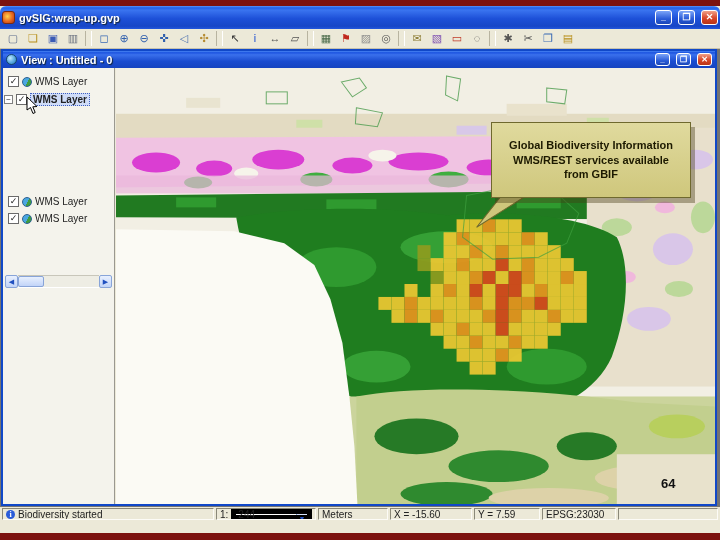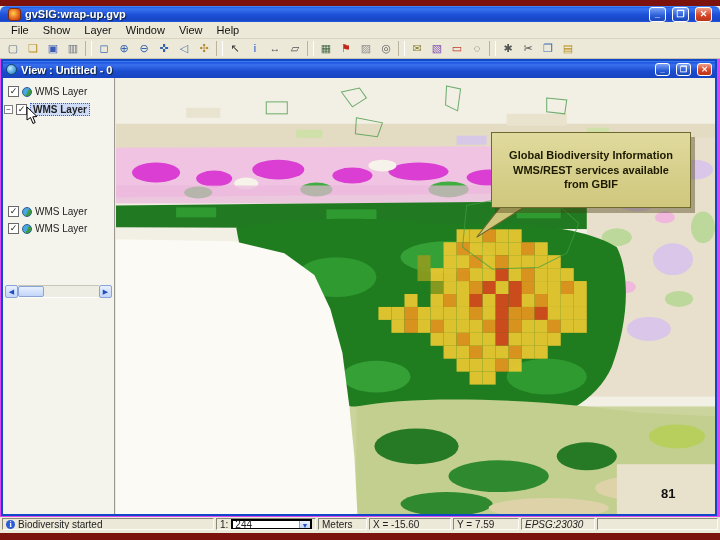--- a/index.html
+++ b/index.html
@@ -2,21 +2,21 @@
 <html><head>
 <meta charset="utf-8">
 <style>
   * { box-sizing: border-box; margin: 0; padding: 0; }
   html,body { width:720px; height:540px; overflow:hidden; }
   body { background:#7c120e; font-family:"Liberation Sans",sans-serif; position:relative; }
 
   .app-window { position:absolute; left:0; top:6px; width:720px; height:527px; background:#ece9d8; }
 
   
-  .titlebar { height:16px; display:flex; align-items:center; padding:0 8px; gap:4px;
+  .titlebar { height:23px; display:flex; align-items:center; padding:0 2px; gap:4px;
     border-radius:6px 6px 0 0;
     background:linear-gradient(180deg,#5a96f8 0%,#2060ea 8%,#3a74f0 18%,#1d50d8 55%,#1746c6 88%,#2458de 100%); }
   .titlebar .title { color:#fff; font-size:11px; font-weight:bold; text-shadow:1px 1px 1px #123; flex:1; }
   .app-icon { width:13px; height:13px; border-radius:3px; border:1px solid #7a2a10;
     background:radial-gradient(circle at 40% 40%,#ffd24a,#e86820 55%,#a83414); }
   .winbtn { width:17px; height:15px; margin-left:2px; border:1px solid #fff; border-radius:3px;
     background:linear-gradient(180deg,#7ba4f8,#2b5cd8 60%,#1a46b8); color:#fff; font-size:9px; font-weight:bold;
     display:flex; align-items:center; justify-content:center; line-height:1; }
   .winbtn.close { background:linear-gradient(180deg,#f0a088,#d84628 55%,#b83418); }
 
@@ -24,21 +24,21 @@
   .menubar { height:17px; display:flex; align-items:center; background:#ece9d8; border-bottom:1px solid #d8d4c0; padding-left:4px; }
   .menu-item { font-size:11px; color:#111; padding:1px 7px; }
 
   
   .toolbar { height:20px; display:flex; align-items:center; background:#ece9d8; border-bottom:1px solid #c6c2ae; padding-left:3px; }
   .tb-btn { width:20px; height:17px; display:flex; align-items:center; justify-content:center;
     font-size:11px; line-height:1; border:1px solid transparent; }
   .tb-sep { width:7px; height:15px; border-left:1px solid #b8b4a0; border-right:1px solid #fff; margin:0 2px; }
 
   
-  .workspace { position:relative; height:458px; background:#d946ef; overflow:hidden; }
+  .workspace { position:relative; height:458px; background:#737373; overflow:hidden; }
   .view-window { position:absolute; left:1px; top:0; width:716px; height:457px; border:2px solid #1048c8; background:#ece9d8; }
   .view-titlebar { height:17px; display:flex; align-items:center; gap:4px; padding:0 3px;
     background:linear-gradient(180deg,#4a86f2 0%,#1c54e0 10%,#3a70ec 22%,#1a4cd0 60%,#1644c0 100%); }
   .view-titlebar .title { color:#fff; font-size:11px; font-weight:bold; text-shadow:1px 1px 1px #123; flex:1; }
   .globe-icon { width:11px; height:11px; border-radius:50%;
     background:radial-gradient(circle at 35% 35%,#bfe8ff,#58a8e0 55%,#2878b0); border:1px solid #184868; }
   .winbtn.small { width:15px; height:13px; font-size:8px; }
   .view-body { position:absolute; left:0; top:17px; right:0; bottom:0; }
 
   
@@ -69,53 +69,45 @@
     font-size:11px; font-weight:bold; color:#1d1a00; line-height:1.35; padding:4px 10px; }
   .page-number { position:absolute; left:545px; top:408px; z-index:2; font-size:13px; font-weight:bold; color:#111; }
   .mouse-cursor { position:absolute; left:23px; top:28px; z-index:5; }
 
   
   .statusbar { height:14px; display:flex; align-items:stretch; background:#ece9d8; padding:1px 2px; gap:2px; }
   .seg { border:1px solid; border-color:#8a8878 #fcfbf6 #fcfbf6 #8a8878; font-size:10px; color:#222;
     display:flex; align-items:center; padding:0 3px; gap:3px; white-space:nowrap; overflow:hidden; }
   .seg.message { width:212px; }
   .seg.scale { width:100px; }
-  .seg.units { width:49px; }
+  .seg.units { width:70px; }
   .seg.xcoord { width:82px; }
   .seg.ycoord { width:66px; }
-  .seg.crs { width:74px;font-style:italic; }
+  .seg.crs { width:74px; }
   .seg.filler { flex:1; }
   .info-glyph { width:9px; height:9px; border-radius:50%; background:#2a5cd8; color:#fff; font-size:8px;
     line-height:9px; text-align:center; font-weight:bold; font-family:"Liberation Serif",serif; flex:none; }
-  .combo { background:#fff; border:2px solid #000000; height:11px; display:flex; align-items:center; flex:1; }
+  .combo { background:#fff; border:5px solid #000000; height:11px; display:flex; align-items:center; flex:1; }
   .combo .val { flex:1; font-size:10px; padding-left:2px; }
   .combo .arrow { width:11px; height:100%; background:linear-gradient(180deg,#e8f0fe,#c2d4f8); color:#2050c0;
     font-size:7px; line-height:10px; text-align:center; border-left:1px solid #88a4d8; }
 </style>
 </head>
 <body>
 
 <div class="app-window">
 
   <div class="titlebar">
     <span class="app-icon"></span>
     <span class="title">gvSIG:wrap-up.gvp</span>
     <span class="winbtn">_</span>
     <span class="winbtn">❐</span>
     <span class="winbtn close">✕</span>
   </div>
 
-  <div class="menubar">
-      <span class="menu-item">File</span>
-      <span class="menu-item">Show</span>
-      <span class="menu-item">Layer</span>
-      <span class="menu-item">Window</span>
-      <span class="menu-item">View</span>
-      <span class="menu-item">Help</span>
-    </div>
 
   <div class="toolbar">
       <span class="tb-btn" style="color: rgb(90, 107, 140);">▢</span>
       <span class="tb-btn" style="color: rgb(184, 144, 30);">❏</span>
       <span class="tb-btn" style="color: rgb(59, 91, 181);">▣</span>
       <span class="tb-btn" style="color: rgb(107, 114, 128);">▥</span>
       <span class="tb-sep"></span>
       <span class="tb-btn" style="color: rgb(59, 107, 181);">◻</span>
       <span class="tb-btn" style="color: rgb(47, 95, 174);">⊕</span>
       <span class="tb-btn" style="color: rgb(47, 95, 174);">⊖</span>
@@ -398,21 +390,21 @@
 
             <path d="M350,128 l52,-10 38,8 22,20 -12,30 -28,14 -46,2 -30,-22 z" stroke="#3f9f3f" fill="none" opacity="0.7"></path>
 
             <polygon points="385,128 360,160 410,128" fill="#cfc77c" stroke="#6f692e" stroke-width="1"></polygon>
           </svg>
 
           <div class="callout">
             <span>Global Biodiversity Information WMS/REST services available from GBIF</span>
           </div>
 
-          <div class="page-number">81</div>
+          <div class="page-number">64</div>
         </div>
 
       </div>
     </div>
   </div>
 
   <div class="statusbar">
     <div class="seg message">
       <span class="info-glyph">i</span>
       <span>Biodiversity started</span>

